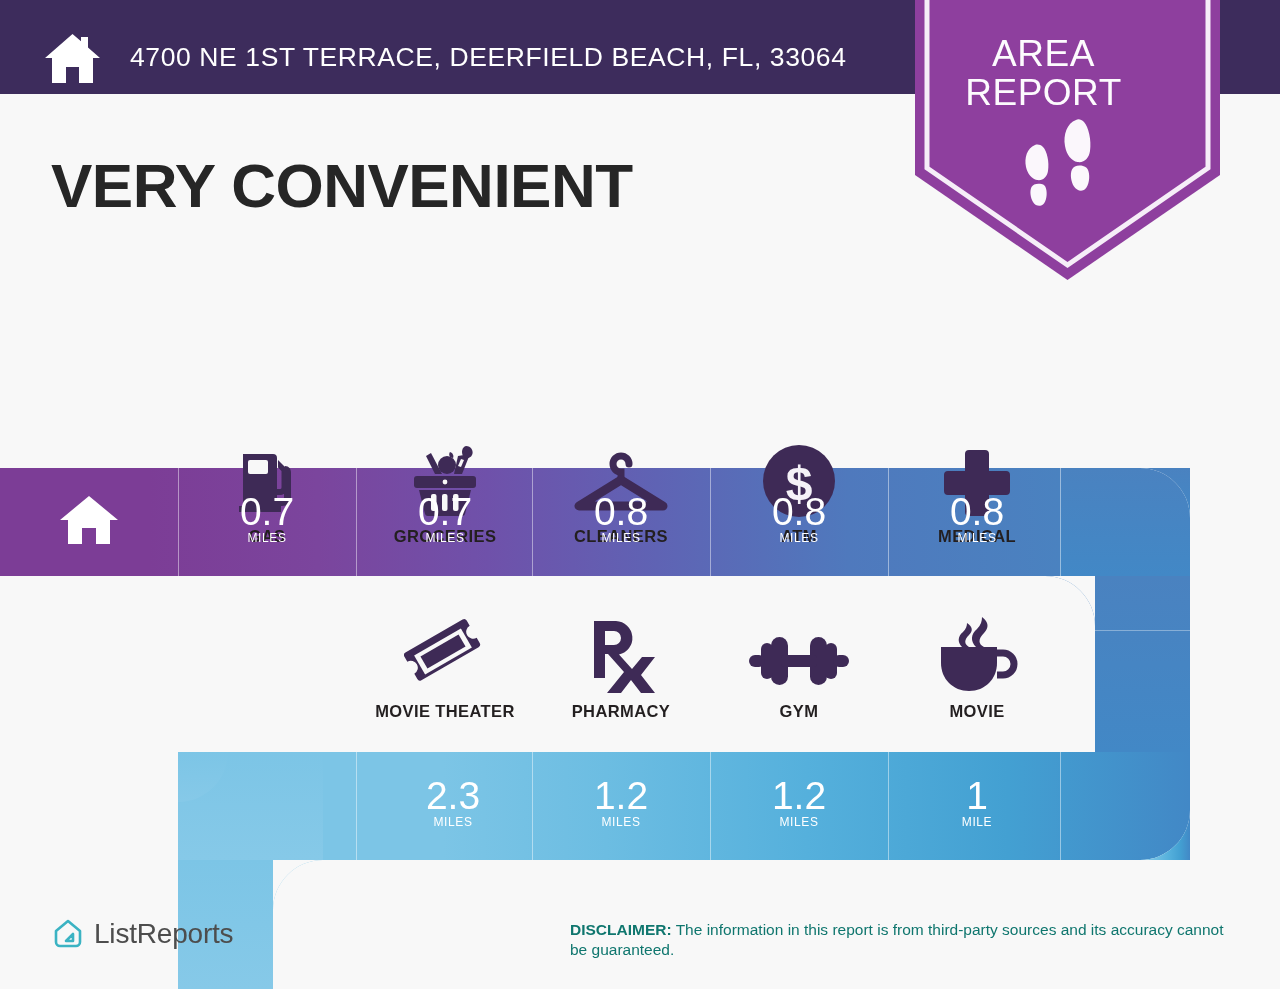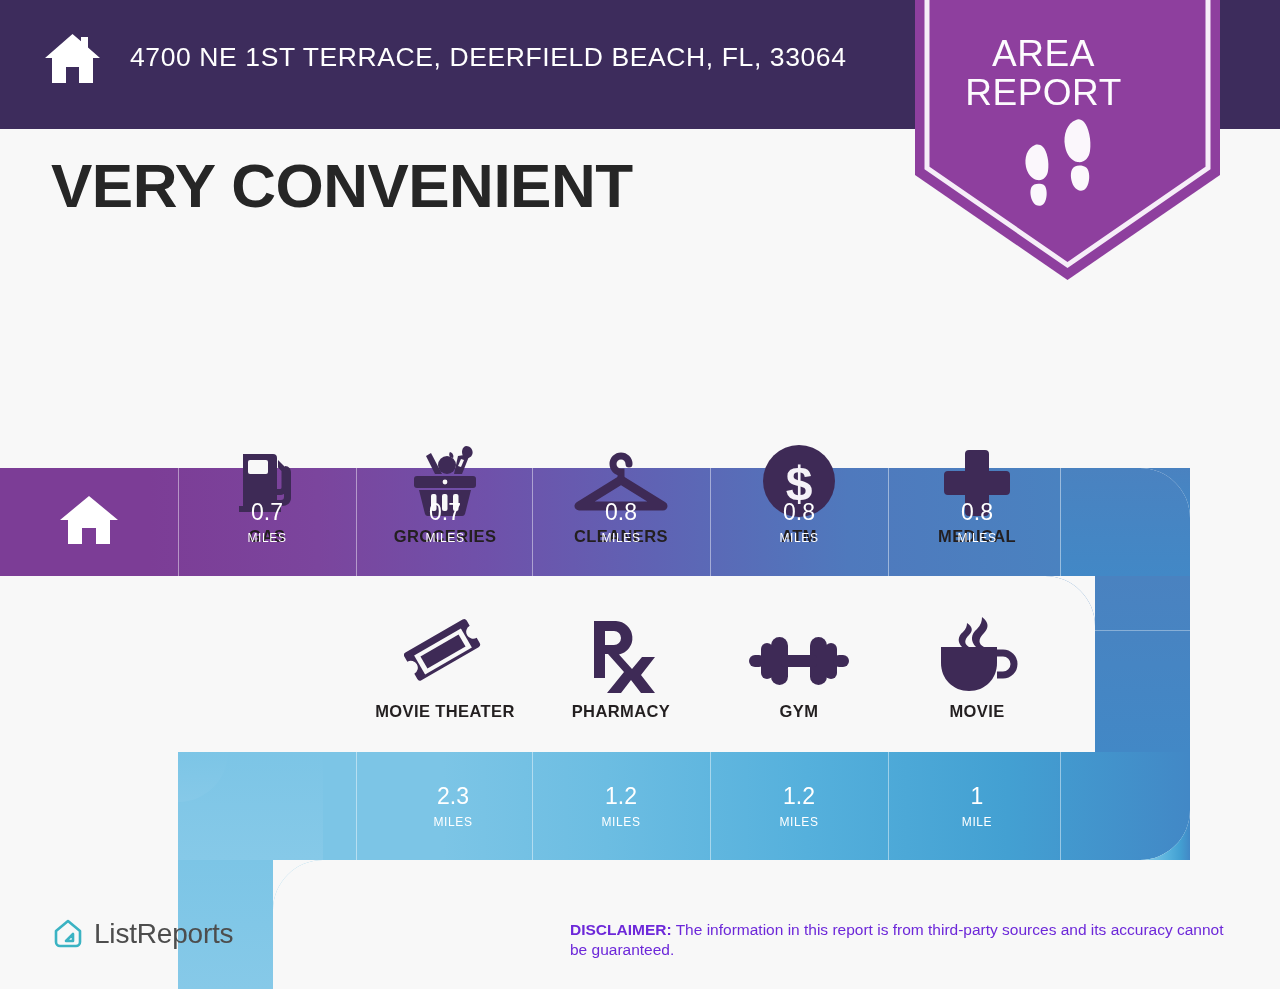--- a/index.html
+++ b/index.html
@@ -7,21 +7,21 @@
   body {
     font-family:"Liberation Sans", sans-serif;
     background:#f7f7f7;
     position:relative;
     overflow:hidden;
   }
   .page { position:absolute; inset:0; background:#f8f8f8; }
 
   
   .header {
-    position:absolute; left:0; top:0; width:1280px; height:129px;
+    position:absolute; left:0; top:0; width:1280px; height:94px;
     background:#3d2c5c;
   }
   .header-inner { position:absolute; left:42px; top:0; height:115px; display:flex; align-items:center; }
   .home-icon { width:64px; height:54px; margin-right:24px; }
   .header-address {
     color:#ffffff; font-size:26.5px; letter-spacing:0.6px; white-space:nowrap;
   }
 
   
   .badge {
@@ -54,32 +54,32 @@
   .label-cell {
     position:absolute; width:178px; text-align:center;
   }
   .label-icon { height:78px; display:flex; align-items:flex-end; justify-content:center; }
   .label-text {
     margin-top:9px; font-size:16.5px; font-weight:bold; color:#231f20;
     letter-spacing:0.4px; white-space:nowrap;
   }
 
   .value-cell { position:absolute; width:178px; text-align:center; color:#fff; }
-  .value-cell .num { font-size:23px; line-height:34px; font-weight:300; }
+  .value-cell .num { font-size:39px; line-height:34px; font-weight:300; }
   .value-cell .unit { font-size:12px; line-height:18px; letter-spacing:0.6px; }
   .divider { position:absolute; width:1px; background:rgba(255,255,255,0.45); }
 
   
   .logo { position:absolute; left:52px; top:918px; display:flex; align-items:flex-end; }
   .logo-mark { width:32px; height:32px; margin-right:10px; }
   .logo-text { font-size:28px; color:#4d4d4d; letter-spacing:-0.2px; }
 
   .disclaimer {
     position:absolute; left:570px; top:920px; width:660px;
-    font-size:15.5px; line-height:20px; color:#6d28d9;
+    font-size:15.5px; line-height:20px; color:#0f766e;
   }
   .disclaimer b { font-weight:bold; }
 </style>
 </head>
 <body>
 
 <div class="page">
 
   <div class="header">
     <div class="header-inner">

